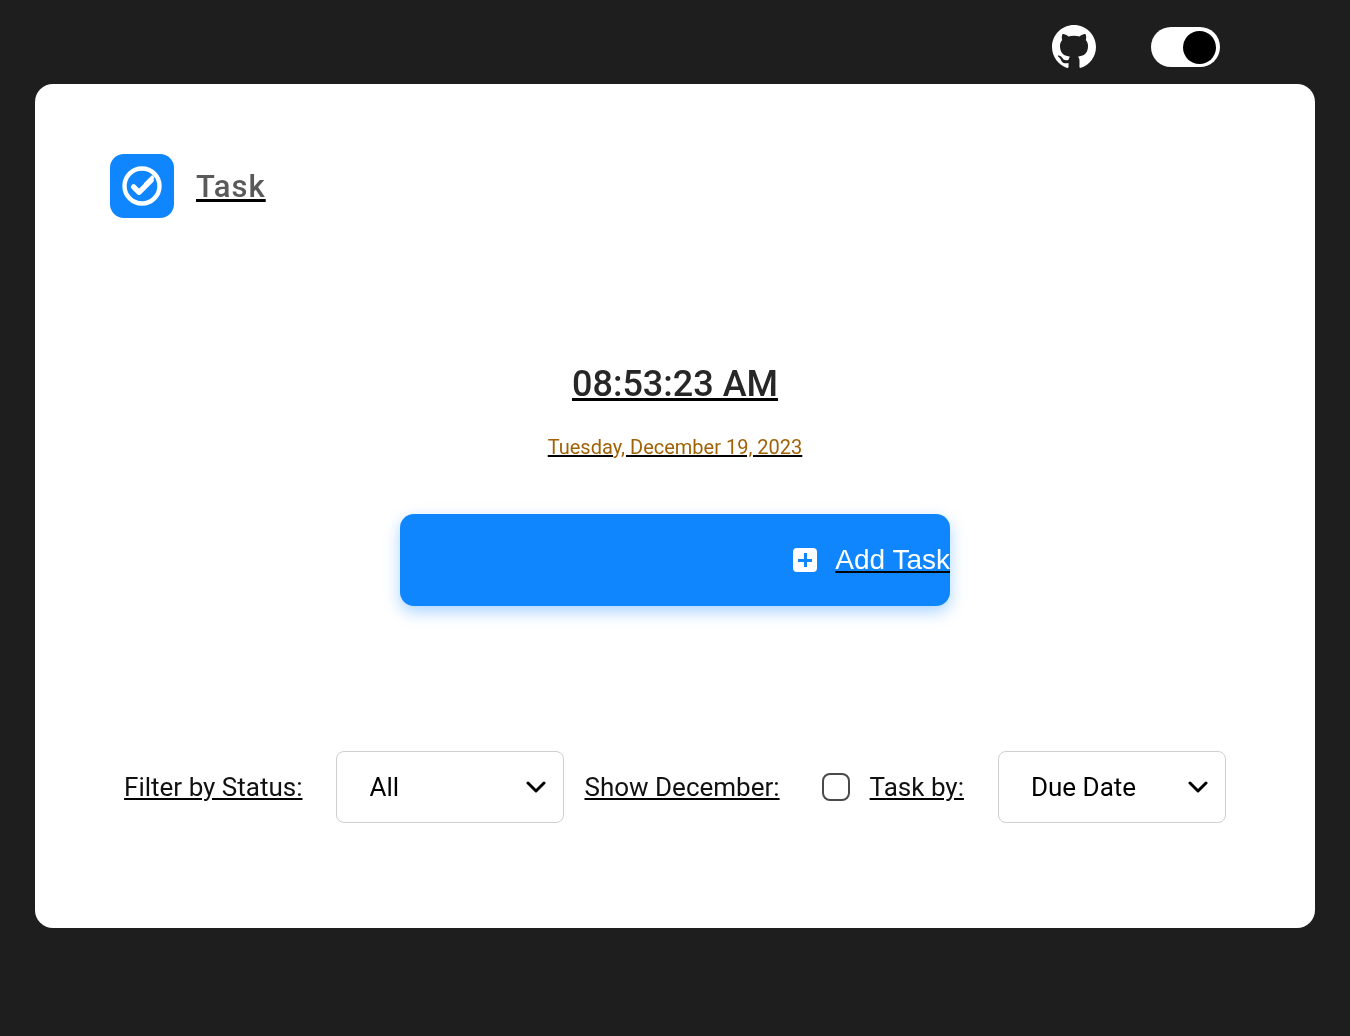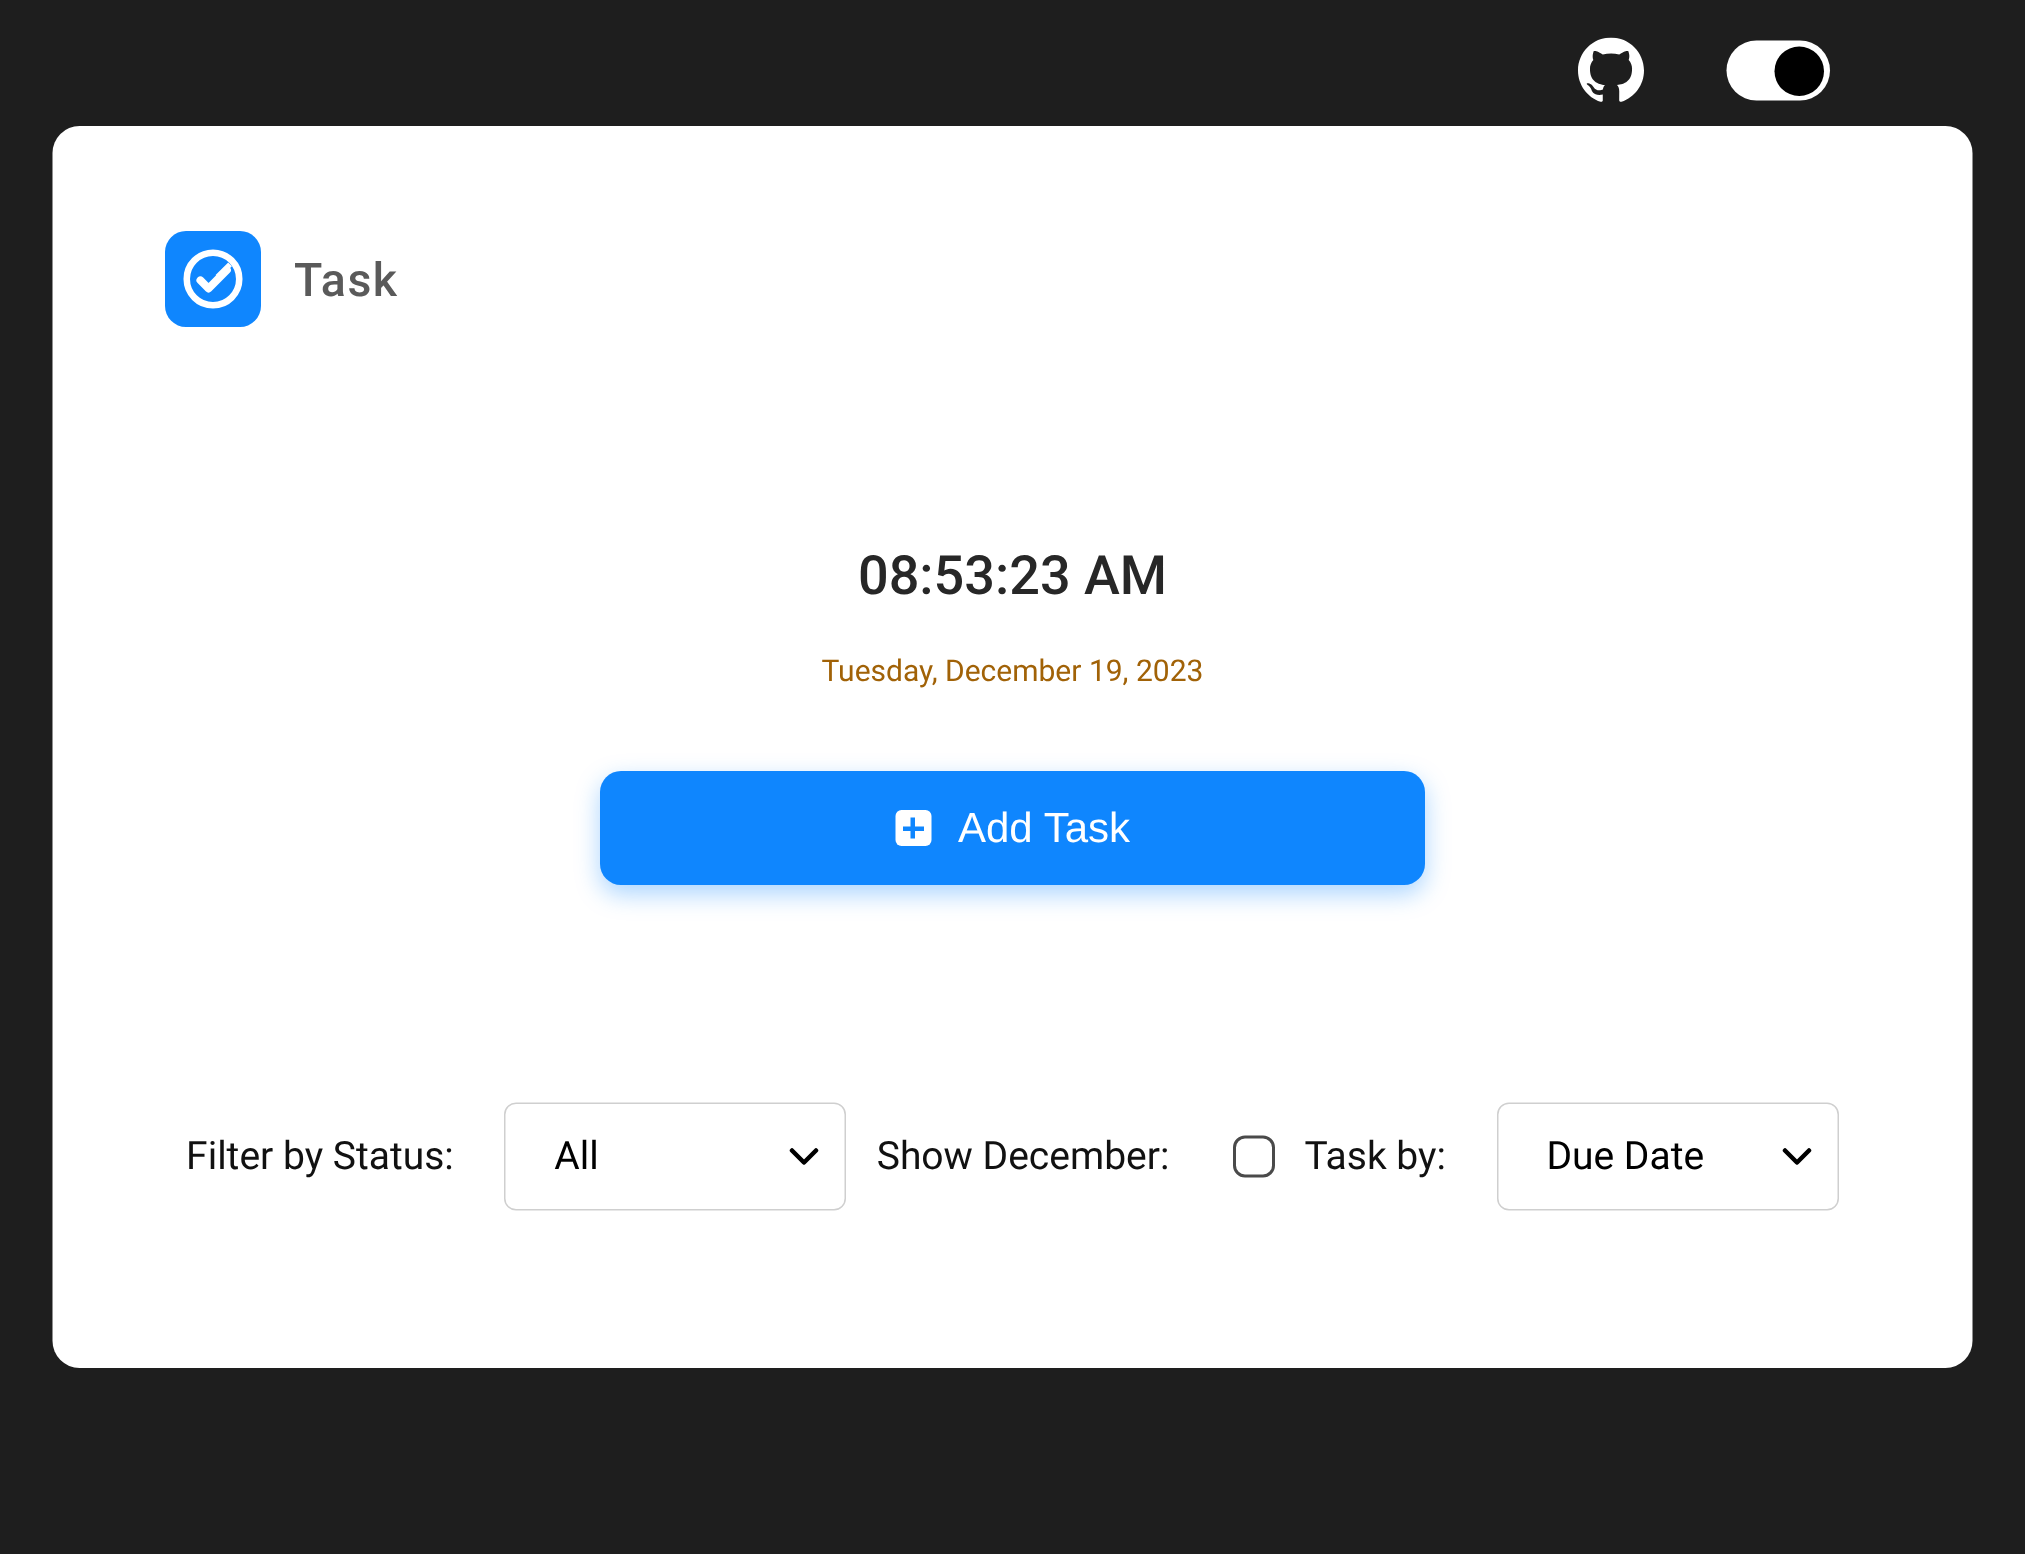--- a/index.html
+++ b/index.html
@@ -42,20 +42,21 @@
       background-color: #000000;
       border-radius: 50%;
       top: 3.5px;
       right: 4px;
     }
     .card {
       background-color: #ffffff;
       border-radius: 18px;
       margin: 0 35px;
       padding: 70px 75px 105px 75px;
+      text-decoration: underline;
     }
     .logo-row {
       display: flex;
       align-items: center;
       gap: 22px;
     }
     .logo-square {
       width: 64px;
       height: 64px;
       background-color: #0f86fe;
@@ -91,28 +92,28 @@
     }
     .date-text {
       font-size: 20px;
       color: #a16207;
       font-weight: 400;
       margin-top: 30px;
     }
     .add-task-btn {
       display: flex;
       align-items: center;
-      justify-content: center;
+      justify-content: flex-end;
       gap: 18px;
       background-color: #0f86fe;
       color: #ffffff;
       border: none;
       border-radius: 14px;
       width: 550px;
-      height: 76px;
+      height: 92px;
       font-size: 28px;
       font-weight: 500;
       cursor: pointer;
       margin: 55px auto 0 auto;
       box-shadow: 0 6px 16px rgba(15, 134, 254, 0.35);
     }
     .plus-box {
       width: 24px;
       height: 24px;
       background-color: #ffffff;

